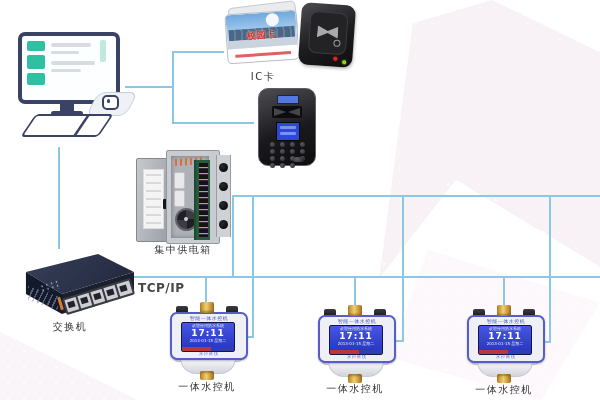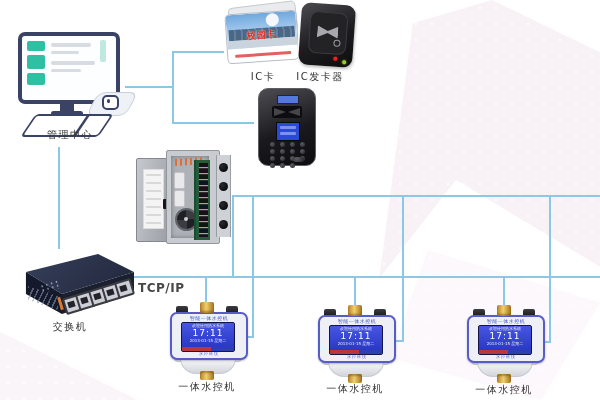--- a/index.html
+++ b/index.html
@@ -103,21 +103,21 @@
   .wc{width:82px;height:78px;}
   .wc-cap{position:absolute;top:4px;width:12px;height:8px;background:linear-gradient(#3c3c42,#17171b);border-radius:2px 2px 0 0;}
   .wc-brass{position:absolute;left:34px;top:0;width:14px;height:11px;border-radius:2px;background:linear-gradient(90deg,#b8822a,#f0cf6e 45%,#a3701d);background-size:100% 100%;box-shadow:inset 0 -2px 2px rgba(120,70,10,.5);z-index:3;}
   .wc-flange{position:absolute;left:8px;top:50px;width:66px;height:8px;background:#e2e5eb;border:1px solid #c6cad2;border-radius:4px;}
   .wc-body{position:absolute;left:14px;top:56px;width:54px;height:15px;background:linear-gradient(#fbfbfc,#d2d5dc);border:1px solid #c6cad2;border-top:none;border-radius:0 0 18px 18px;}
   .wc-brass2{position:absolute;left:34px;top:69px;width:14px;height:9px;border-radius:2px;background:linear-gradient(90deg,#b8822a,#f0cf6e 45%,#a3701d);box-shadow:inset 0 2px 2px rgba(120,70,10,.5);}
   .wc-head{position:absolute;left:4px;top:10px;width:74px;height:44px;background:#eef0f5;border:2px solid #585cc8;border-radius:7px;box-shadow:0 1px 2px rgba(40,40,90,.3);z-index:2;}
   .wc-header{position:absolute;left:0;top:1px;width:100%;text-align:center;font-size:5px;color:#3b4fd0;letter-spacing:.5px;}
   .wc-lcd{position:absolute;left:9px;top:8px;width:52px;height:28px;background:linear-gradient(#4656e2,#2433c0);border:1px solid #15154a;border-radius:2px;color:#fff;text-align:center;overflow:hidden;}
   .wc-lcd .r1{font-size:4px;line-height:5px;opacity:.9;letter-spacing:0;}
-  .wc-lcd .tm{font-size:9px;font-weight:normal;line-height:10px;letter-spacing:1px;}
+  .wc-lcd .tm{font-size:9px;font-weight:bold;line-height:10px;letter-spacing:1px;}
   .wc-lcd .r2{font-size:4px;line-height:5px;opacity:.9;}
   .wc-band{position:absolute;left:0;bottom:0;width:100%;height:4px;background:linear-gradient(90deg,#c23636 0 55%,#2e3fb0 55%);opacity:.95;}
   .wc-sub{position:absolute;left:0;top:37px;width:100%;text-align:center;font-size:4px;color:#4a55cc;letter-spacing:1px;}
 </style>
 </head>
 <body>
 
 <div id="canvas">
 
   <div class="wm wm1"></div>
@@ -159,21 +159,20 @@
     <div class="abs stand-base"></div>
     <div class="abs stand-shadow"></div>
     <div class="abs mousepad"></div>
     <div class="abs mouse">
         <div class="mouse-dot"></div>
       </div>
     <div class="abs keyboard">
         <div class="kb-div"></div>
       </div>
   </div>
-  <div class="lbl" style="left:14px;top:128px;width:112px;">管理中心</div>
 
   <div class="dev" style="left:224px;top:4px;width:78px;height:62px;background:#fff;">
     <div class="abs card-back"></div>
     <div class="abs card-front">
       <div class="card-sky"></div>
       <div class="card-dome"></div>
       <div class="card-bldg"></div>
       <div class="card-ground"></div>
       <div class="card-title">校园卡</div>
       <div class="card-redline"></div>
@@ -184,21 +183,20 @@
   <div class="dev" style="left:298px;top:2px;width:60px;height:68px;background:#fff;">
     <div class="abs issuer-body">
       <div class="issuer-inner">
         <div class="issuer-glyph"></div>
         <div class="issuer-ring"></div>
       </div>
       <div class="led led-red"></div>
       <div class="led led-green"></div>
     </div>
   </div>
-  <div class="lbl" style="left:284px;top:70px;width:72px;">IC发卡器</div>
 
   <div class="dev" style="left:254px;top:88px;width:64px;height:80px;background:#fff;">
     <div class="abs rm-body">
       <div class="rm-lcd"></div>
       <div class="rm-swipe">
         <div class="rm-chev l"></div>
         <div class="rm-chev r"></div>
       </div>
       <div class="rm-screen">
         <i style="top:3px;"></i>
@@ -243,20 +241,21 @@
         </div>
       </div>
     </div>
     <div class="abs pb-side">
       <div class="pb-hole" style="top:8px;"></div>
       <div class="pb-hole" style="top:27px;"></div>
       <div class="pb-hole" style="top:46px;"></div>
       <div class="pb-hole" style="top:65px;"></div>
     </div>
   </div>
+  <div class="lbl" style="left:126px;top:243px;width:114px;">集中供电箱</div>
 
   <div class="dev" style="left:6px;top:246px;width:134px;height:74px;">
     <div class="abs sw-top"></div>
     <div class="abs sw-front"></div>
     <div class="abs sw-left"></div>
     <div class="abs sw-vents"></div>
     <div class="sw-leds"></div>
     <div class="sw-stripe"></div>
     <div class="sw-port" style="left:58px;top:50px;">
         <i></i>

